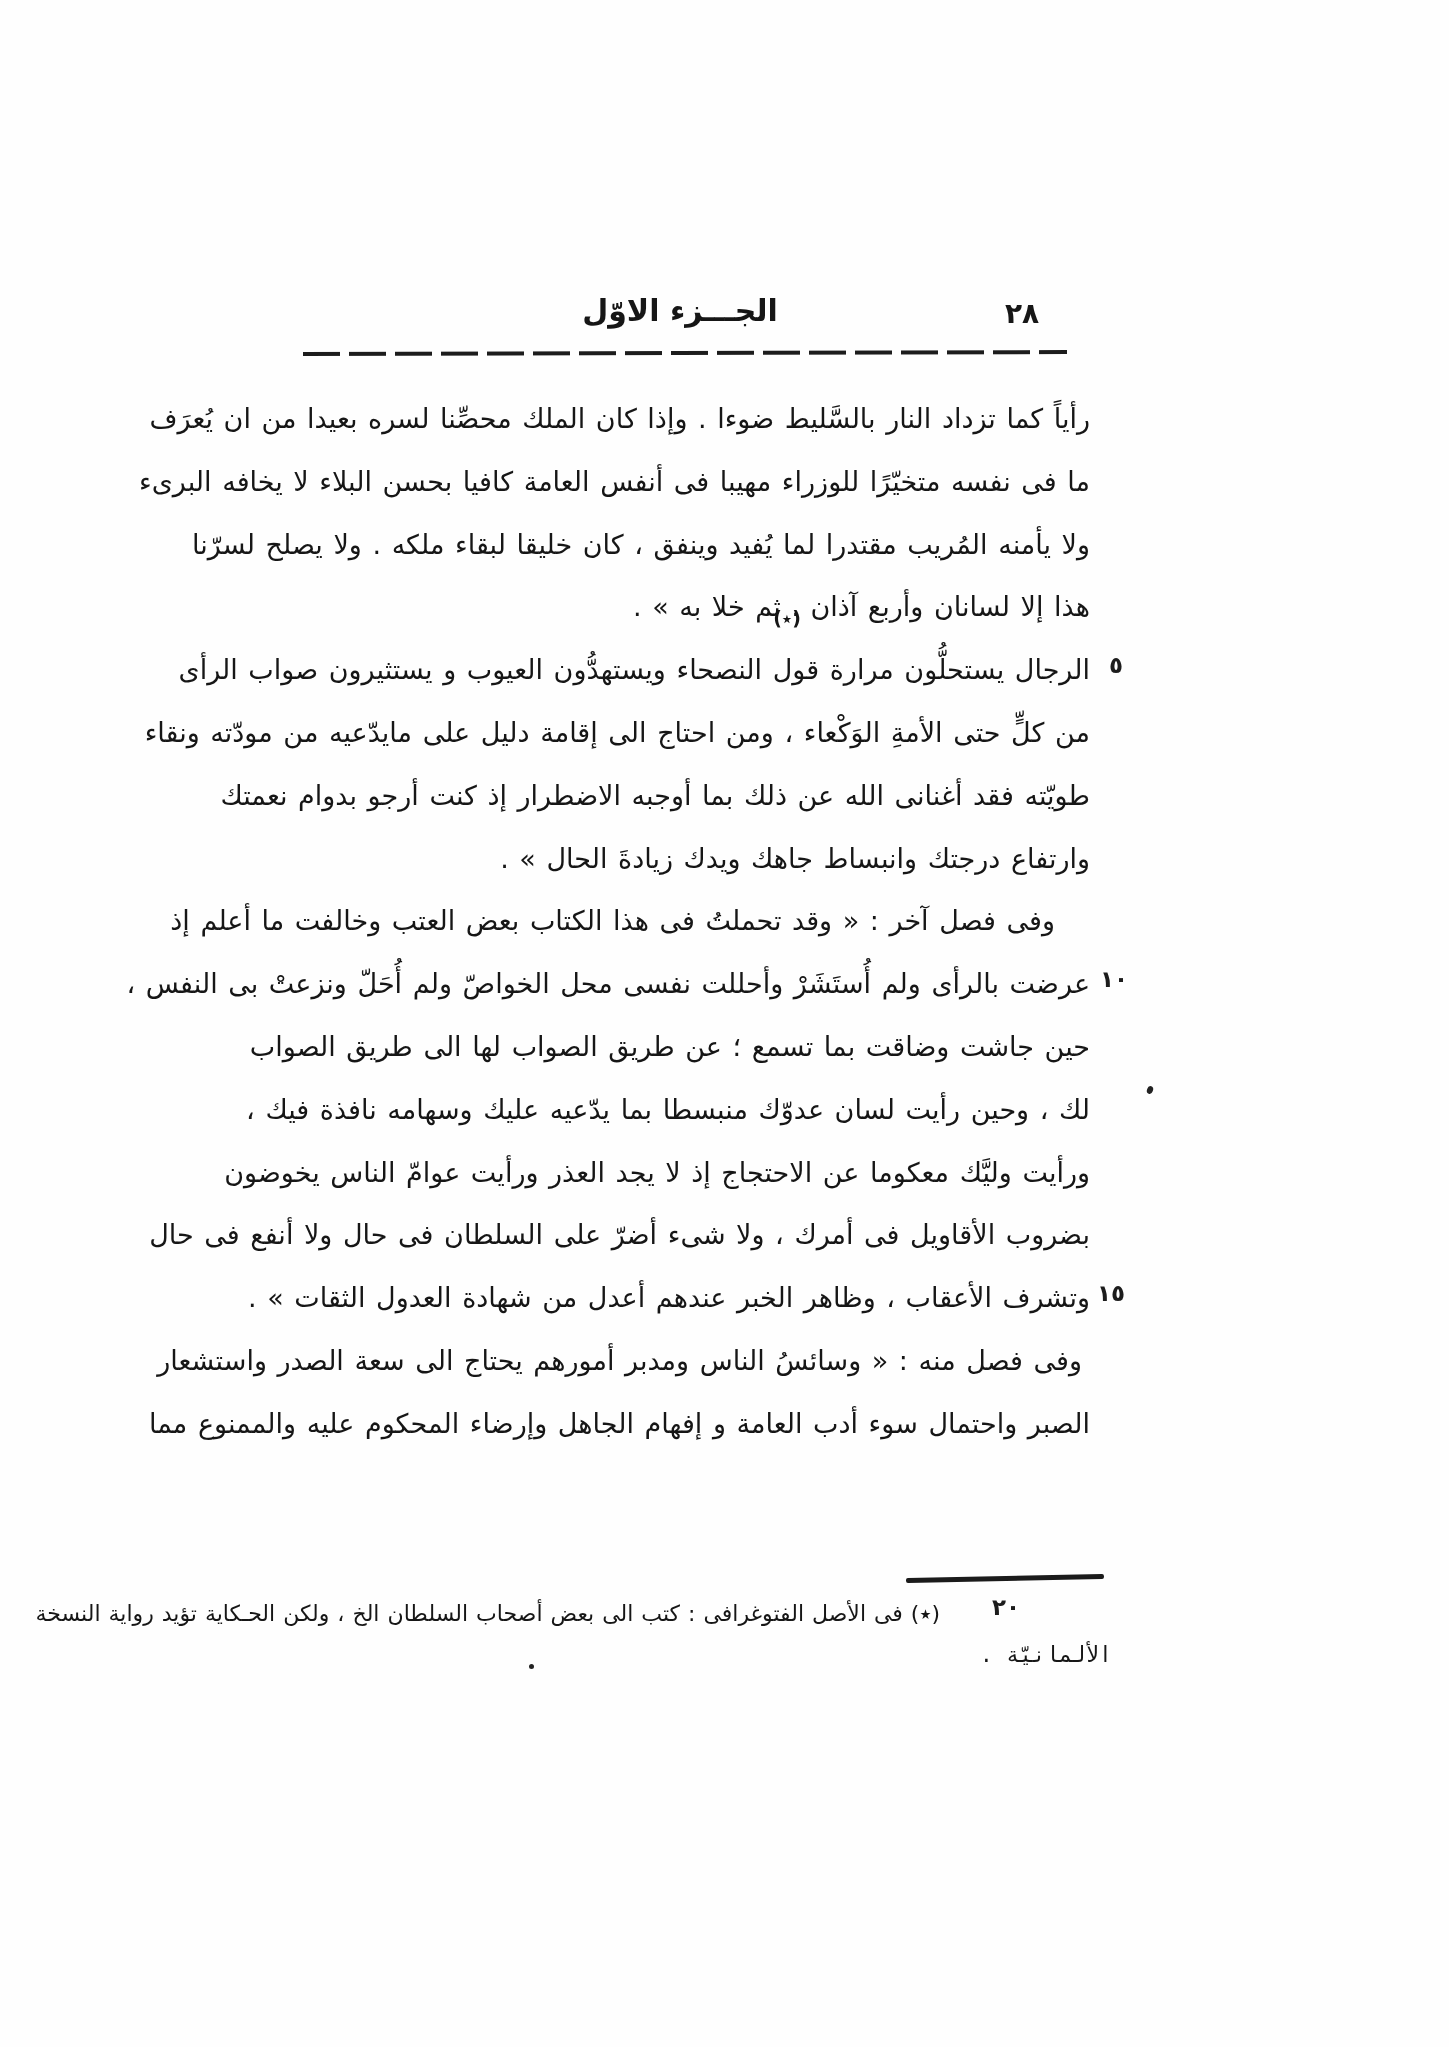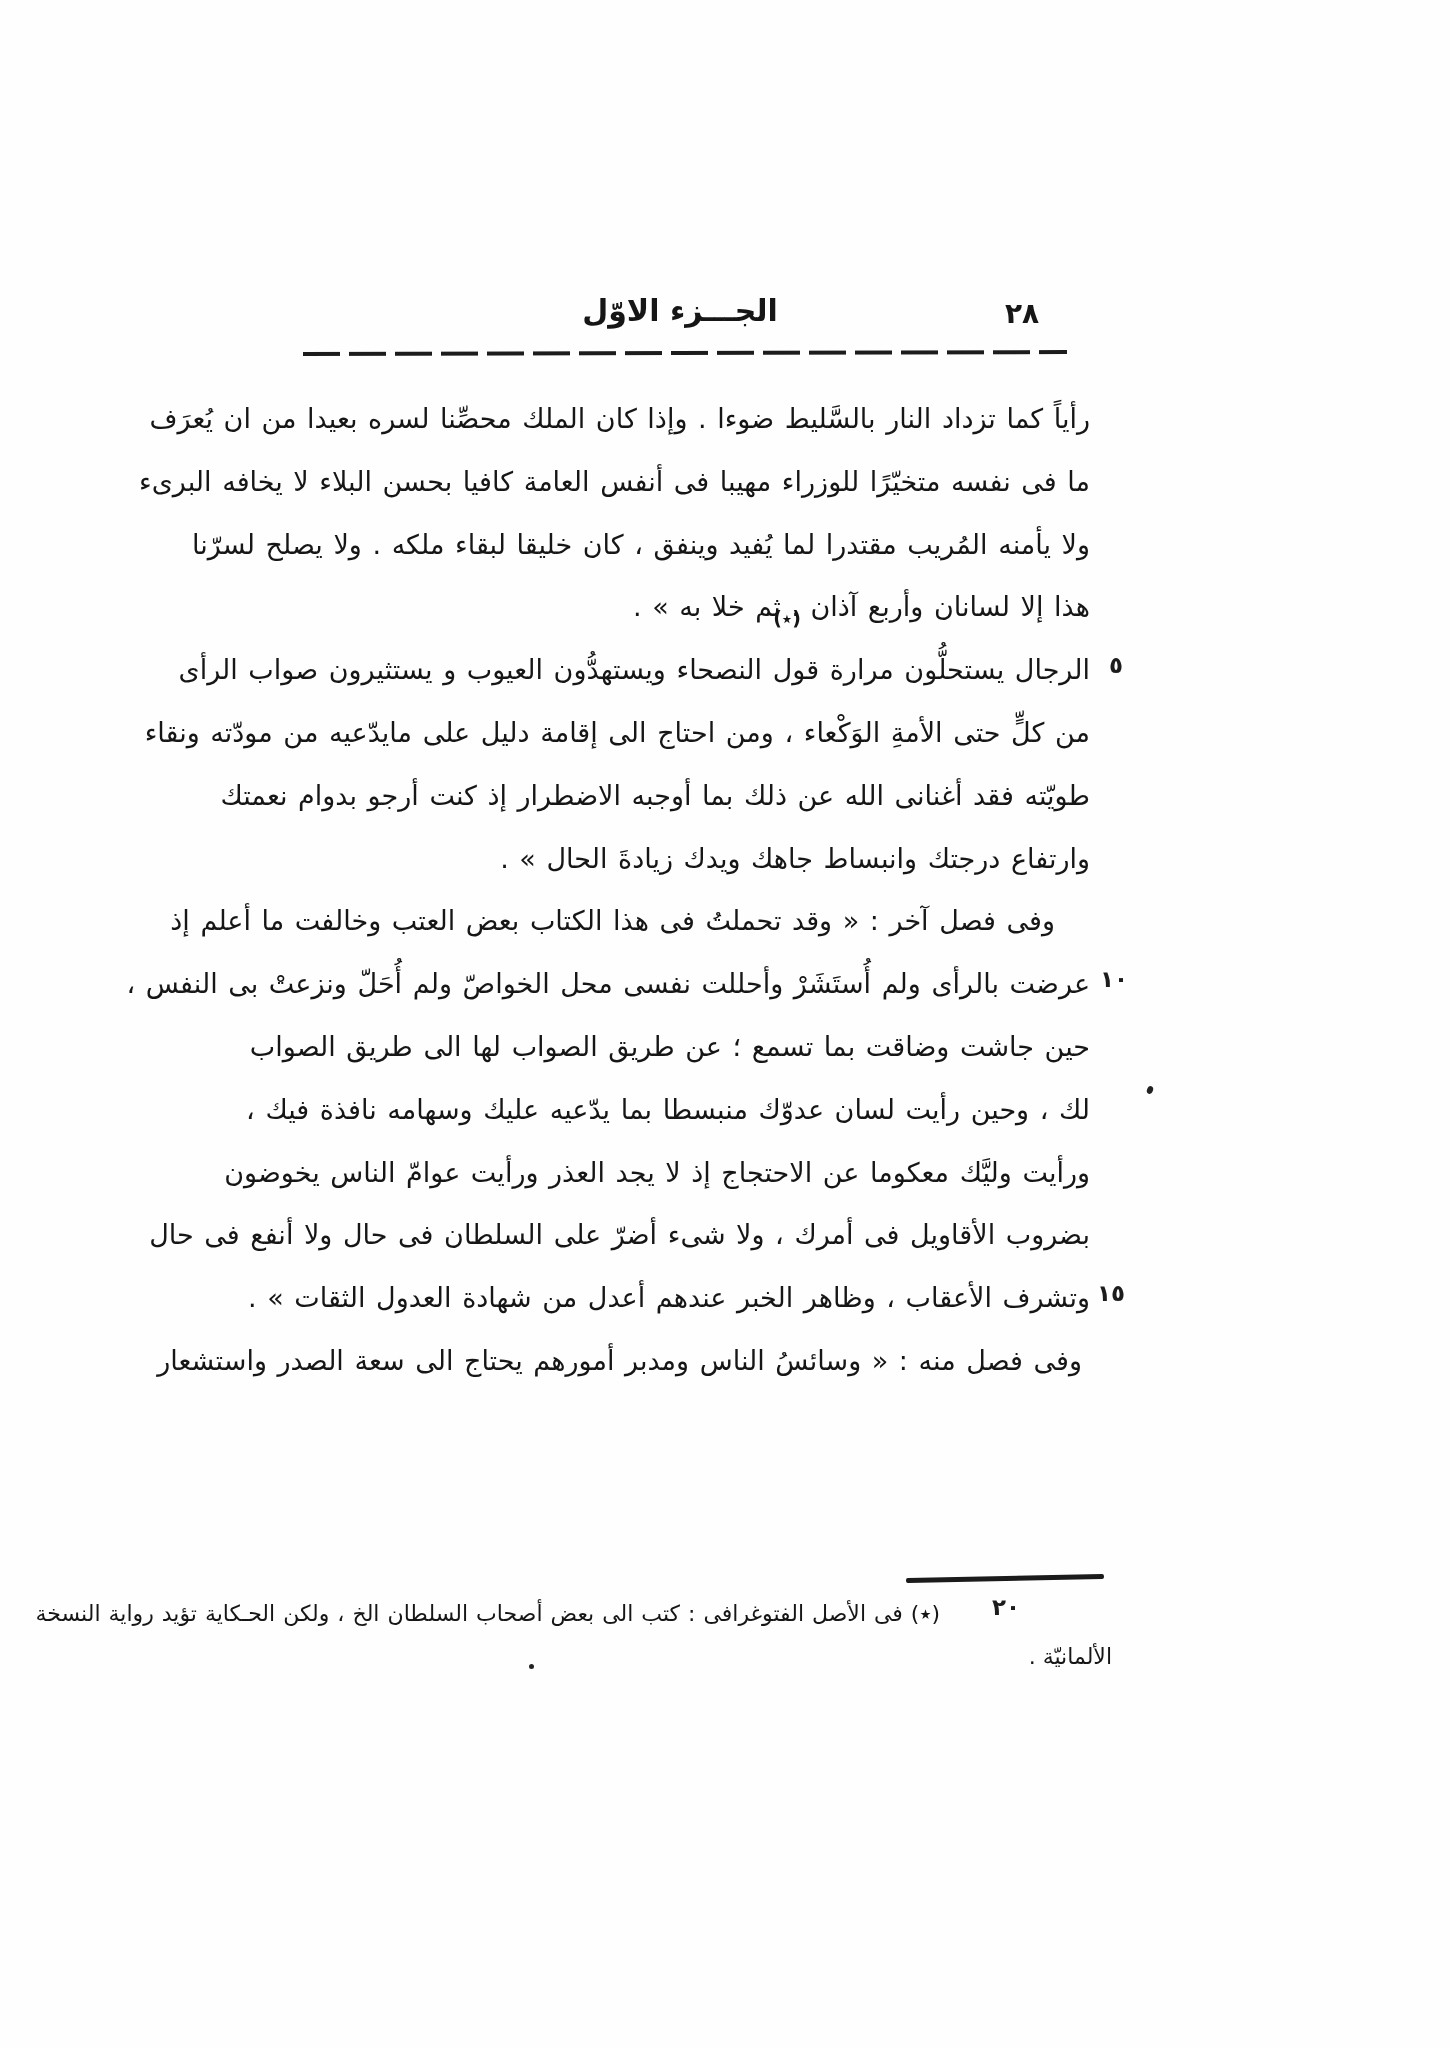--- a/index.html
+++ b/index.html
@@ -70,21 +70,21 @@
   }
   .fn-line1{
     left:180px;top:1592px;width:760px;
     font-size:22px;line-height:44px;
     white-space:nowrap;text-align:right;direction:rtl;
     word-spacing:1px;
   }
   .fn-line2{
     left:900px;top:1637px;width:212px;
     font-size:22px;line-height:40px;
-    text-align:right;direction:rtl;white-space:nowrap;
+    text-align:right;direction:rtl;white-space:nowrap;font-family:Liberation Mono, monospace;
   }
   
   .speck{background:#222;border-radius:50%;}
   .speck1{left:1147px;top:1086px;width:6px;height:8px;transform:rotate(20deg);}
   .speck2{left:529px;top:1664px;width:5px;height:5px;}
 </style>
 </head>
 <body>
 
 <div class="page">
@@ -110,20 +110,21 @@
     <div class="tline">طويّته فقد أغنانى الله عن ذلك بما أوجبه الاضطرار إذ كنت أرجو بدوام نعمتك</div>
     <div class="tline">وارتفاع درجتك وانبساط جاهك ويدك زيادةَ الحال » .</div>
     <div class="tline ind35">وفى فصل آخر : « وقد تحملتُ فى هذا الكتاب بعض العتب وخالفت ما أعلم إذ</div>
     <div class="tline">عرضت بالرأى ولم أُستَشَرْ وأحللت نفسى محل الخواصّ ولم أُحَلّ ونزعتْ بى النفس ،</div>
     <div class="tline">حين جاشت وضاقت بما تسمع ؛ عن طريق الصواب لها الى طريق الصواب</div>
     <div class="tline">لك ، وحين رأيت لسان عدوّك منبسطا بما يدّعيه عليك وسهامه نافذة فيك ،</div>
     <div class="tline">ورأيت وليَّك معكوما عن الاحتجاج إذ لا يجد العذر ورأيت عوامّ الناس يخوضون</div>
     <div class="tline">بضروب الأقاويل فى أمرك ، ولا شىء أضرّ على السلطان فى حال ولا أنفع فى حال</div>
     <div class="tline">وتشرف الأعقاب ، وظاهر الخبر عندهم أعدل من شهادة العدول الثقات » .</div>
     <div class="tline ind8">وفى فصل منه : « وسائسُ الناس ومدبر أمورهم يحتاج الى سعة الصدر واستشعار</div>
+    <div class="tline">الصبر واحتمال سوء أدب العامة و إفهام الجاهل وإرضاء المحكوم عليه والممنوع مما</div>
   </div>
 
   <div class="abs fn-rule"></div>
   <div class="abs fn-line1">(٭) فى الأصل الفتوغرافى : كتب الى بعض أصحاب السلطان الخ ، ولكن الحـكاية تؤيد رواية النسخة</div>
   <div class="abs fn-line2">الألمانيّة .</div>
 
   <div class="abs speck speck1"></div>
   <div class="abs speck speck2"></div>
 
 </div>

